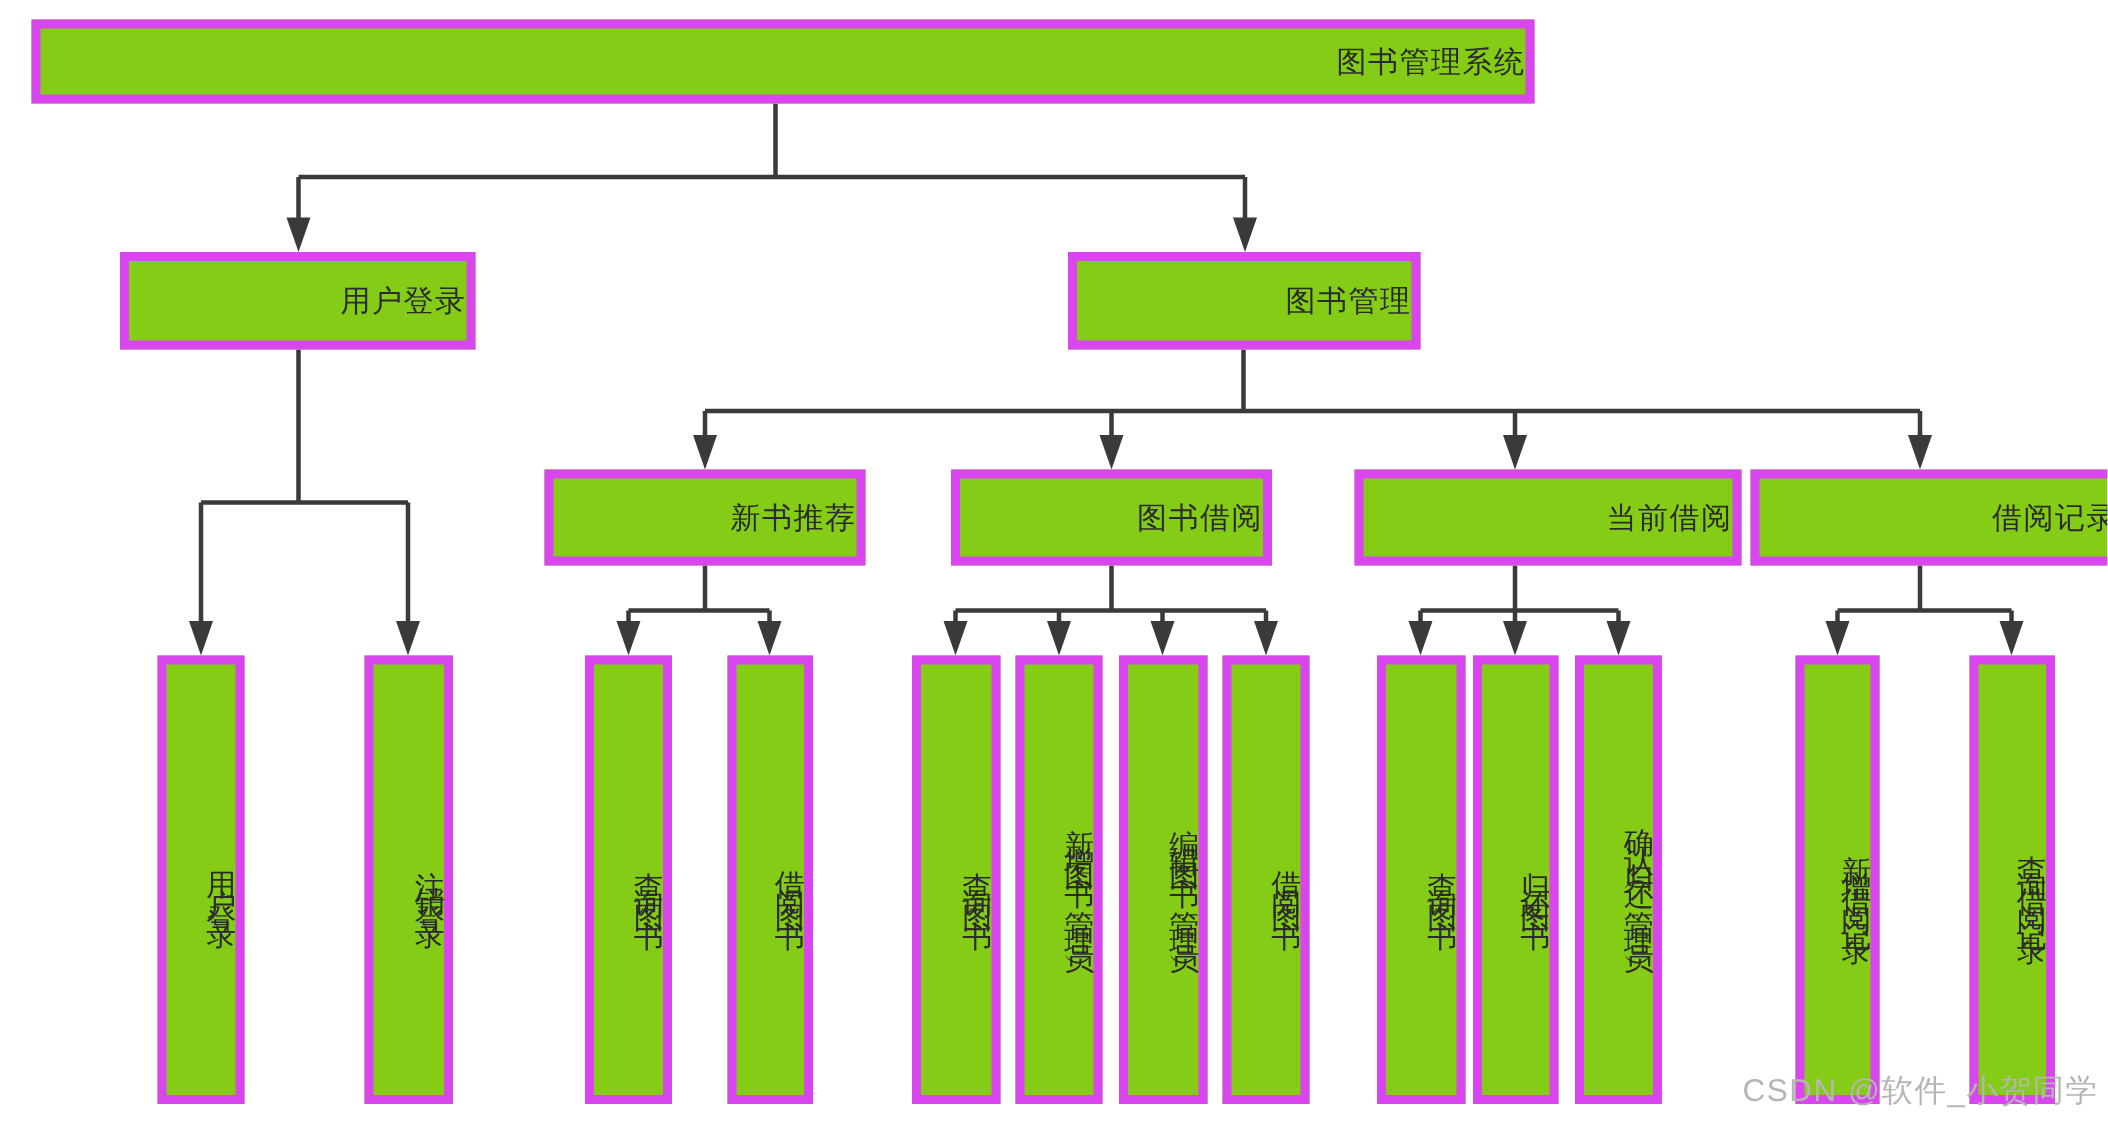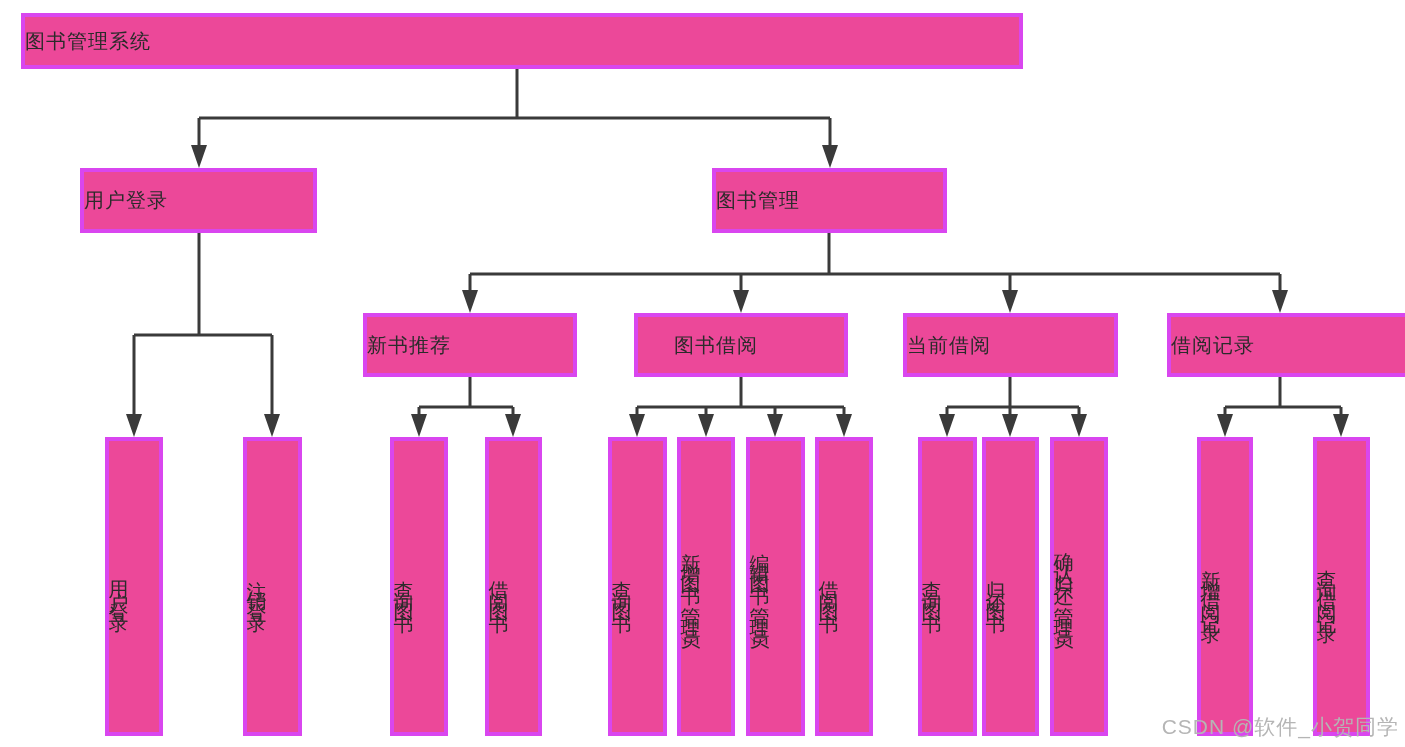--- a/index.html
+++ b/index.html
@@ -2,22 +2,22 @@
 <html><head>
 <meta charset="utf-8">
 <style>
   html,body{margin:0;padding:0;background:#ffffff;}
   #stage{
     position:relative;width:1405px;height:747px;background:#ffffff;
     font-family:"Liberation Sans",sans-serif;color:#2b2b2b;overflow:hidden;
   }
   #connectors{position:absolute;left:0;top:0;width:1405px;height:747px;}
   .box{
-    position:absolute;box-sizing:border-box;border:4px solid #d946ef;
-    background:#ec4899;display:flex;align-items:center;justify-content:flex-start;
+    position:absolute;box-sizing:border-box;border:6px solid #d946ef;
+    background:#84cc16;display:flex;align-items:center;justify-content:flex-end;
   }
   .hlabel{font-size:20px;letter-spacing:1px;white-space:nowrap;}
   .vbox .vlabel{
     writing-mode:vertical-rl;text-orientation:mixed;
     font-size:20px;line-height:1;letter-spacing:11px;white-space:nowrap;
   }
   .watermark{
     position:absolute;right:6px;bottom:6px;font-size:21px;letter-spacing:1px;
     color:#b5b5b5;white-space:nowrap;z-index:5;
   }
@@ -82,21 +82,21 @@
   <div class="box" style="left:363px;top:313px;width:214px;height:64px;">
     <span class="hlabel">新书推荐</span>
   </div>
 
   <div class="box" style="left:712px;top:168px;width:235px;height:65px;">
     <span class="hlabel">图书管理</span>
   </div>
   <div class="box" style="left:634px;top:313px;width:214px;height:64px;padding-left:36px;">
     <span class="hlabel">图书借阅</span>
   </div>
-  <div class="box" style="left:903px;top:313px;width:215px;height:64px;">
+  <div class="box" style="left:903px;top:313px;width:258px;height:64px;">
     <span class="hlabel">当前借阅</span>
   </div>
   <div class="box" style="left:1167px;top:313px;width:251px;height:64px;">
     <span class="hlabel">借阅记录</span>
   </div>
 
   <div class="box vbox" style="left:105px;top:437px;width:58px;height:299px;">
     <span class="vlabel">用户登录</span>
   </div>
   <div class="box vbox" style="left:243px;top:437px;width:59px;height:299px;">

